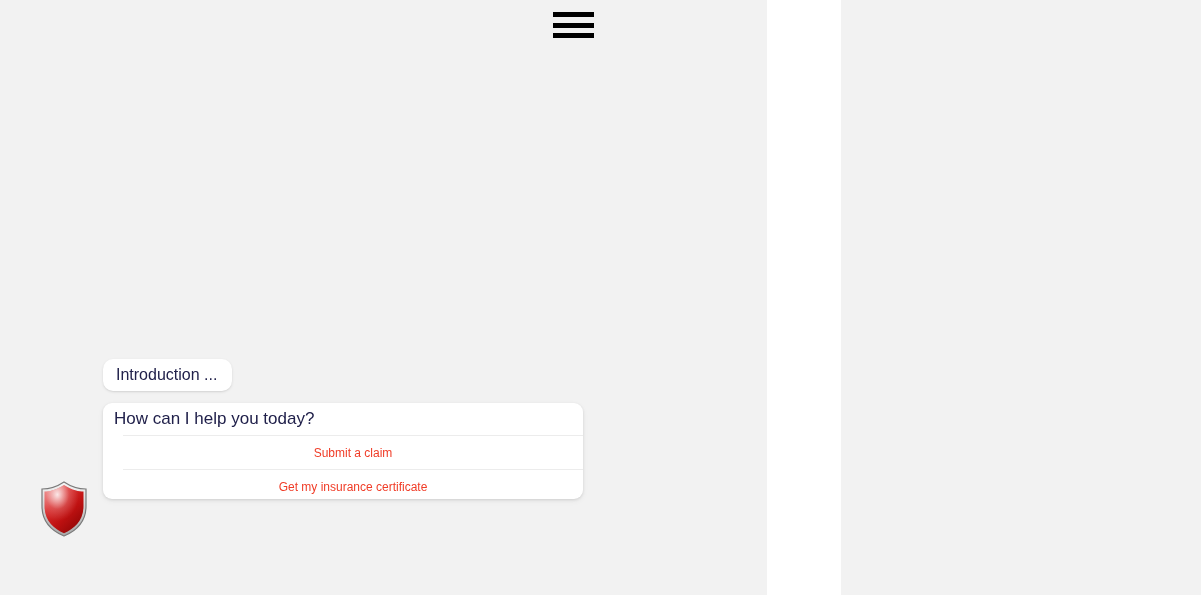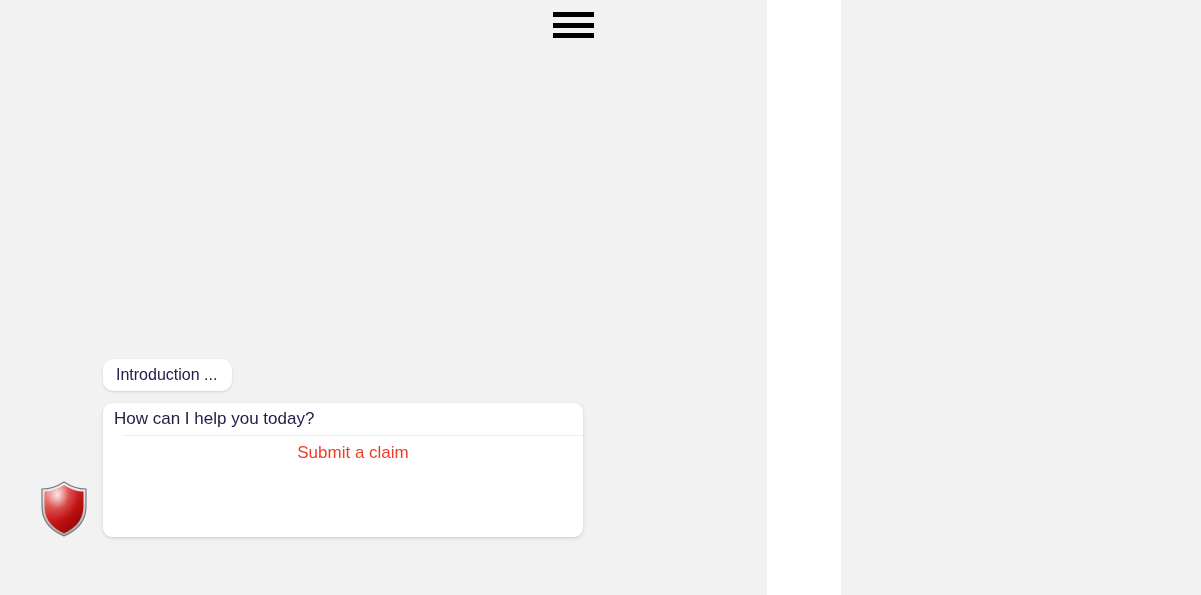--- a/index.html
+++ b/index.html
@@ -118,30 +118,30 @@
     top: 359px;
     width: 129px;
     height: 32px;
     padding: 0 13px;
     font-size: 16px;
   }
   #chat-card-left {
     left: 103px;
     top: 403px;
     width: 480px;
-    height: 134px;
+    height: 96px;
   }
   #chat-card-left .chat-prompt {
     height: 32px;
     padding: 0 11px;
     font-size: 17px;
   }
   #chat-card-left .chat-option {
     height: 34px;
-    font-size: 17px;
+    font-size: 12px;
     margin-left: 20px;
   }
 
   
   .shield-avatar {
     position: absolute;
     left: 38px;
     top: 480px;
     width: 52px;
     height: 58px;
@@ -194,20 +194,23 @@
       </svg>
     </div>
 
     <div class="chat-card" id="chat-card-left">
       <div class="chat-prompt">
         <span>How can I help you today?</span>
       </div>
       <div class="chat-option">
         <span>Submit a claim</span>
       </div>
+      <div class="chat-option">
+        <span>Get my insurance certificate</span>
+      </div>
     </div>
 
   </div>
 
   <div class="panel-gap"></div>
 
   <div class="panel-right">
 
     
 

